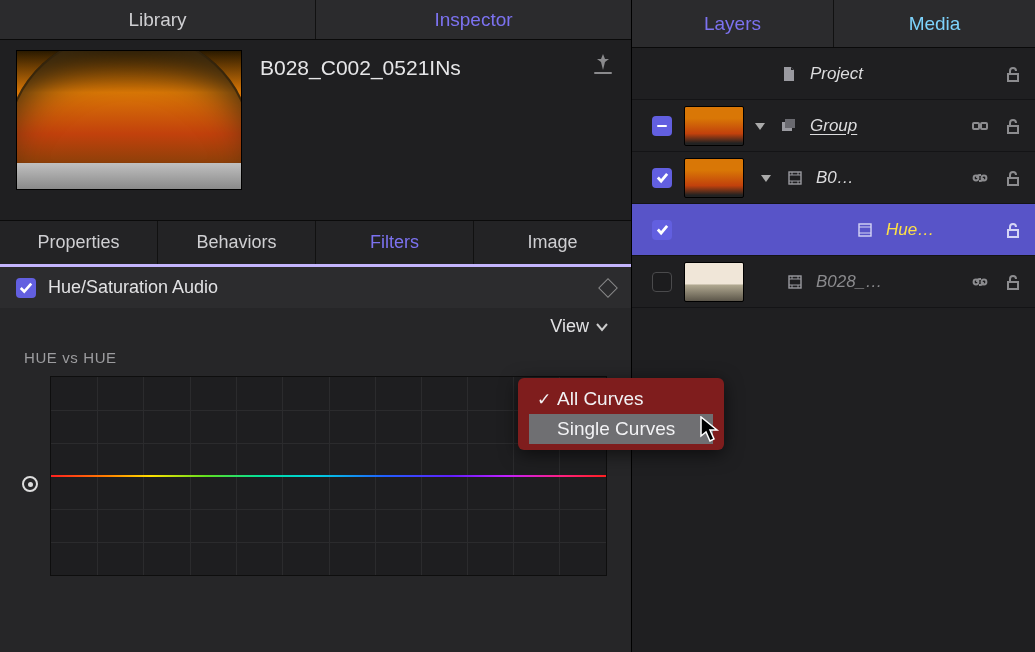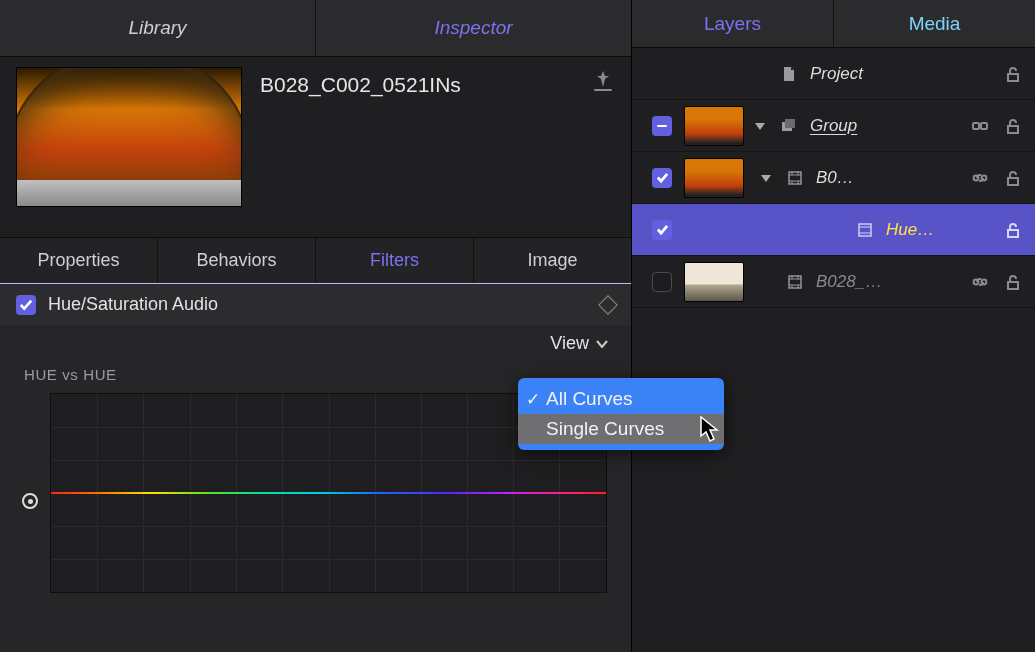--- a/index.html
+++ b/index.html
@@ -19,24 +19,23 @@
 }
 
 .left-panel {
   width: 632px;
   display: flex;
   flex-direction: column;
   border-right: 1px solid #000;
 }
 .top-tabs {
   display: flex;
-  height: 57px;
+  height: 40px;
   background: #2b2b2d;
   border-bottom: 1px solid #0a0a0a;
-  font-style: italic;
 }
 .top-tabs .tab {
   flex: 1;
   display: flex;
   align-items: center;
   justify-content: center;
   font-size: 19px;
   color: #cfcfd2;
   border-right: 1px solid #111;
   cursor: default;
@@ -86,21 +85,21 @@
   color: #8a8a8d;
   margin-top: 4px;
 }
 .pin-wrap .pin { width: 12px; height: 16px; }
 .pin-wrap .bar { width: 18px; height: 2px; background: #8a8a8d; border-radius: 1px; }
 
 .sub-tabs {
   display: flex;
   height: 46px;
   background: #232325;
-  border-bottom: 1px solid #c4b5fd;
+  border-bottom: 3px solid #c4b5fd;
   text-align: center;
 }
 .sub-tabs .stab {
   flex: 1;
   display: flex;
   align-items: center;
   justify-content: center;
   font-size: 18px;
   color: #cfcfd2;
   border-right: 1px solid #111;
@@ -185,24 +184,24 @@
     #ff2020 0%, #ff8000 10%, #ffe000 18%, #60e020 28%,
     #00e0a0 38%, #00d0e0 48%, #2060ff 60%, #6020ff 72%,
     #c020ff 82%, #ff2080 92%, #ff2020 100%);
 }
 
 .view-popup {
   position: absolute;
   top: 378px;
   left: 518px;
   width: 206px;
-  background: #3b82f6;
+  background: #7f1d1d;
   border-radius: 6px;
   box-shadow: 0 4px 18px rgba(0,0,0,0.6);
-  padding: 6px 0;
+  padding: 6px 11px;
   z-index: 50;
   font-size: 19px;
 }
 .view-popup .row {
   display: flex;
   align-items: center;
   padding: 4px 14px 4px 28px;
   color: #f2f2f4;
   position: relative;
 }

